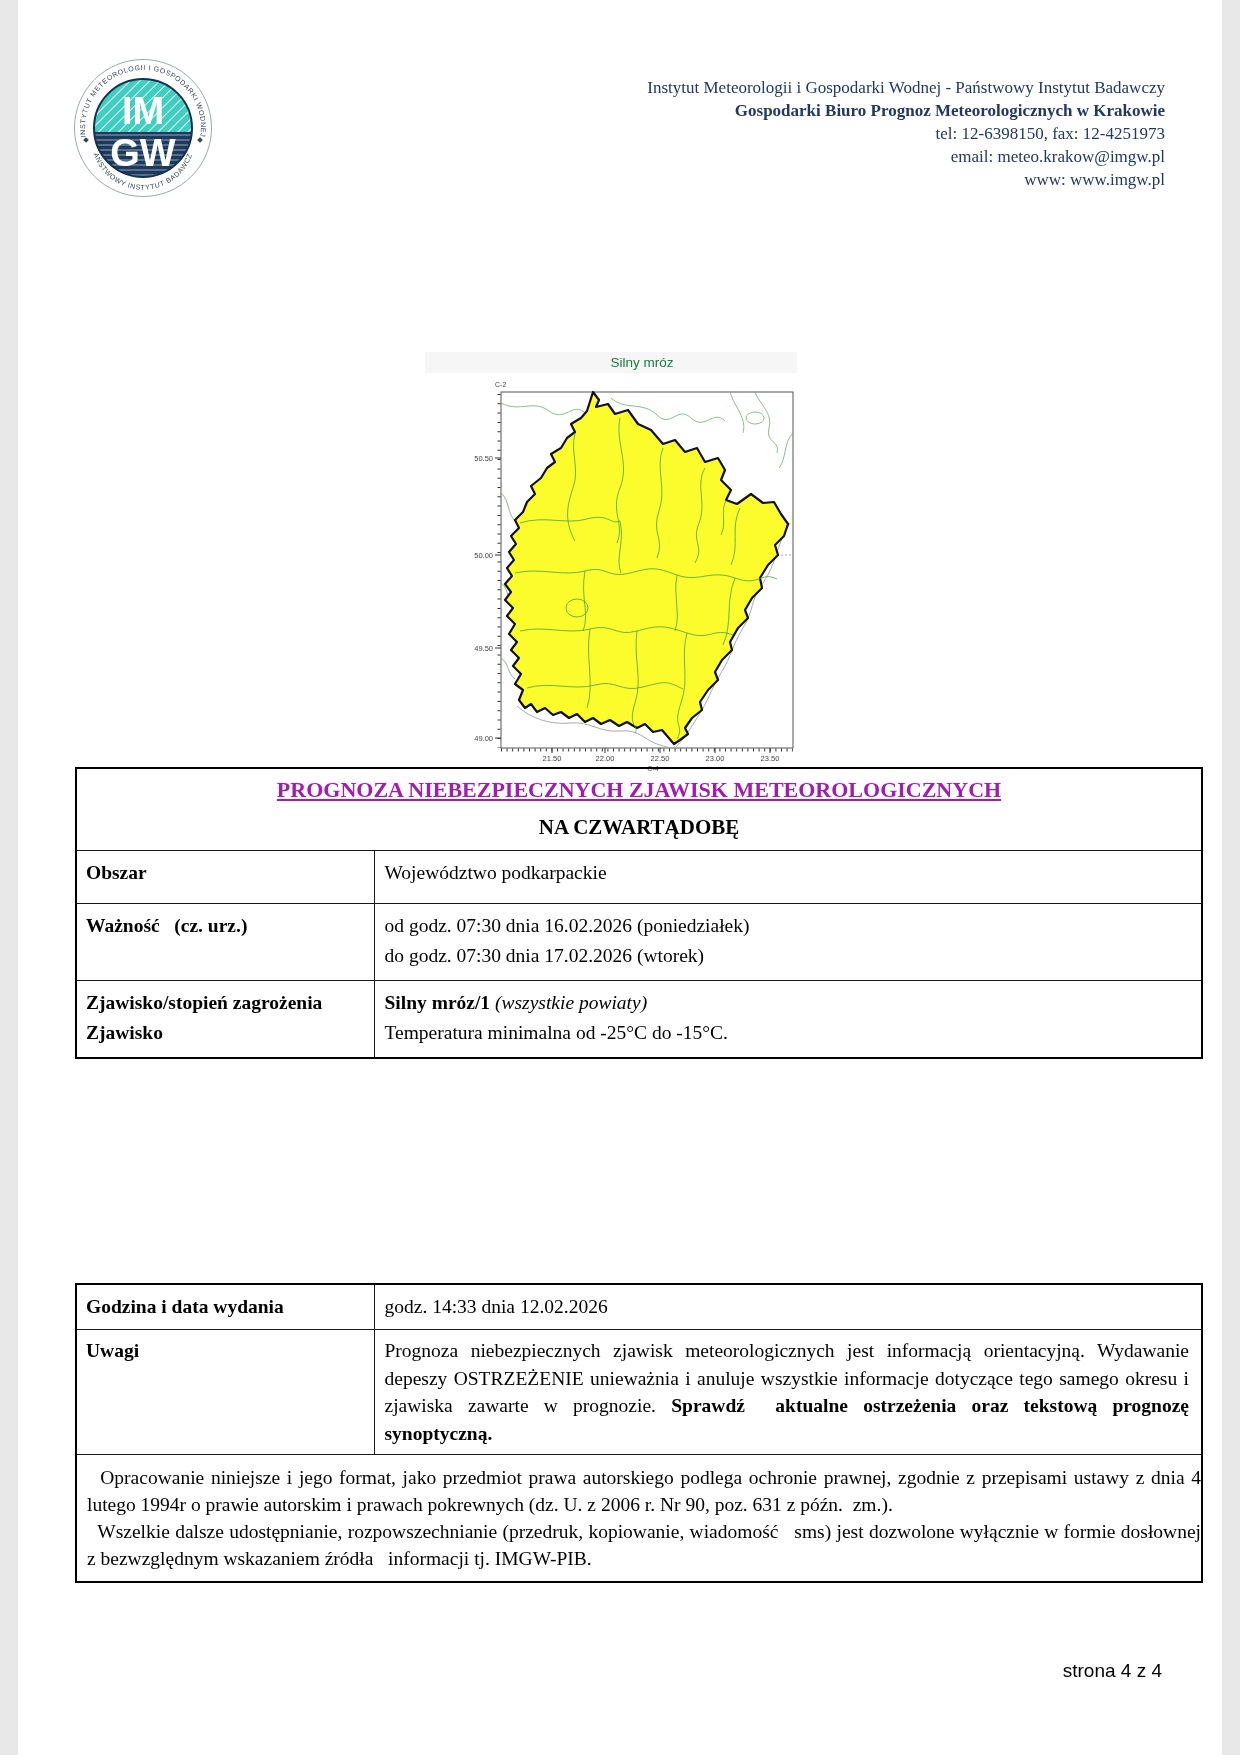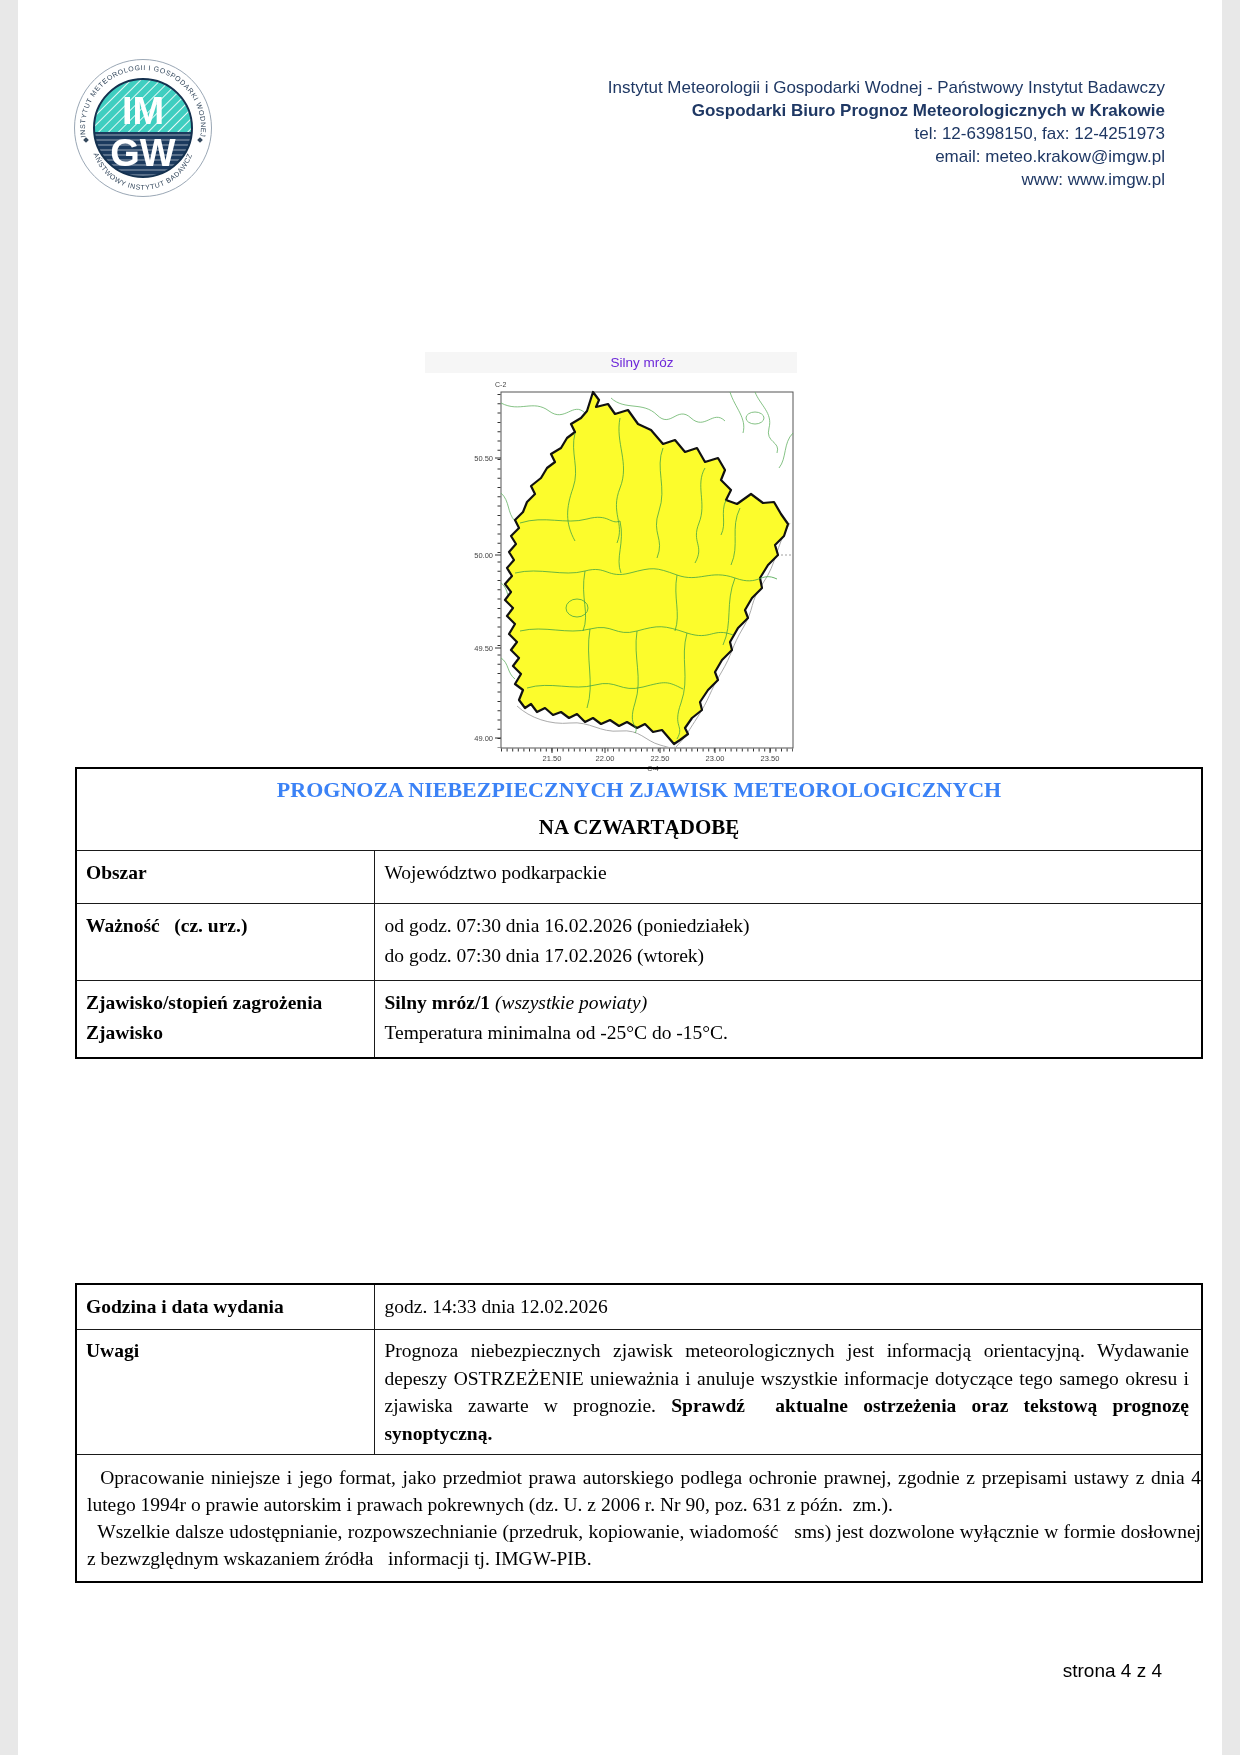--- a/index.html
+++ b/index.html
@@ -2,28 +2,28 @@
 <html><head>
 <meta charset="utf-8">
 <style>
   html,body{margin:0;padding:0;background:#e8e8e8;}
   .page{position:relative;width:1204px;height:1755px;background:#fff;margin:0 auto;
         font-family:"Liberation Serif", serif;color:#000;overflow:hidden;}
 
   
   .logo{position:absolute;left:55px;top:58px;width:140px;height:140px;}
   .letterhead{position:absolute;top:76px;left:300px;right:57px;text-align:right;
-              font-family:Liberation Sans, sans-serif;font-size:17px;line-height:23px;color:#1F3864;}
+              font-family:Liberation Serif, serif;font-size:17px;line-height:23px;color:#1F3864;}
   .letterhead .bold{font-weight:bold;}
 
   
   .map-block{position:absolute;left:407px;top:352px;width:372px;height:424px;}
   .map-titlebar{height:21px;background:#f6f6f6;display:flex;align-items:center;justify-content:center;
                 padding-left:62px;box-sizing:border-box;
-                font-family:"Liberation Sans", sans-serif;font-size:13.5px;color:#6d28d9;}
+                font-family:"Liberation Sans", sans-serif;font-size:13.5px;color:#15803d;}
   .map-svg{display:block;}
   .map-svg text{font-family:"Liberation Sans", sans-serif;fill:#444;}
   .tick-label{font-size:7.5px;}
   .corner-label{font-size:7px;fill:#555;}
 
   
   .tbl{position:absolute;left:57px;width:1128px;border-collapse:collapse;table-layout:fixed;
        font-size:19.5px;line-height:30px;}
   .tbl td{border:1.6px solid #1a1a1a;vertical-align:top;padding:7px 12px 7px 10px;}
   .tbl{border:2.2px solid #000;}
@@ -174,21 +174,21 @@
   </div>
 
   <table class="tbl tbl1">
     <colgroup>
         <col class="c1">
         <col>
       </colgroup>
     <tbody>
         <tr>
       <td colspan="2" class="title-cell">
-        <div class="t-red" style="color:#3b82f6;">PROGNOZA NIEBEZPIECZNYCH ZJAWISK METEOROLOGICZNYCH</div>
+        <div class="t-red" style="color:#a21caf;text-decoration:underline;">PROGNOZA NIEBEZPIECZNYCH ZJAWISK METEOROLOGICZNYCH</div>
         <div class="t-sub">NA CZWARTĄDOBĘ</div>
       </td>
     </tr>
     <tr class="r-area">
       <td class="lbl">Obszar</td>
       <td>Województwo podkarpackie</td>
     </tr>
     <tr class="r-valid">
       <td class="lbl">Ważność &nbsp;&nbsp;(cz. urz.)</td>
       <td>

